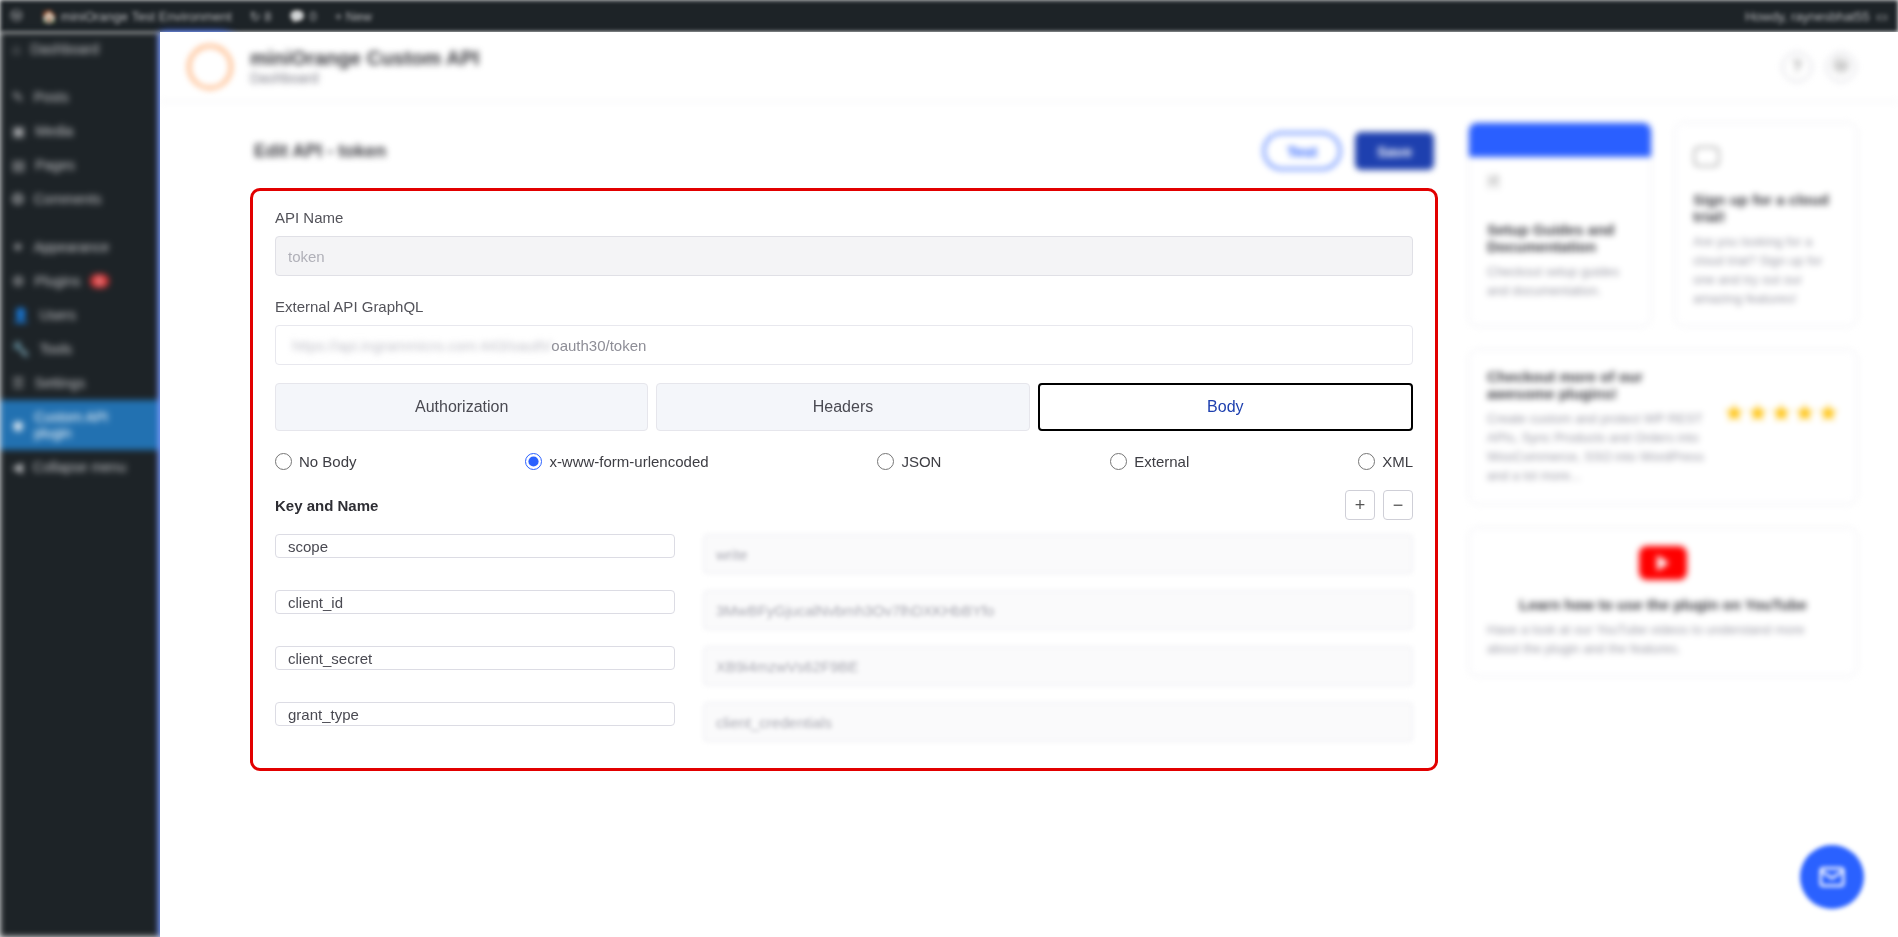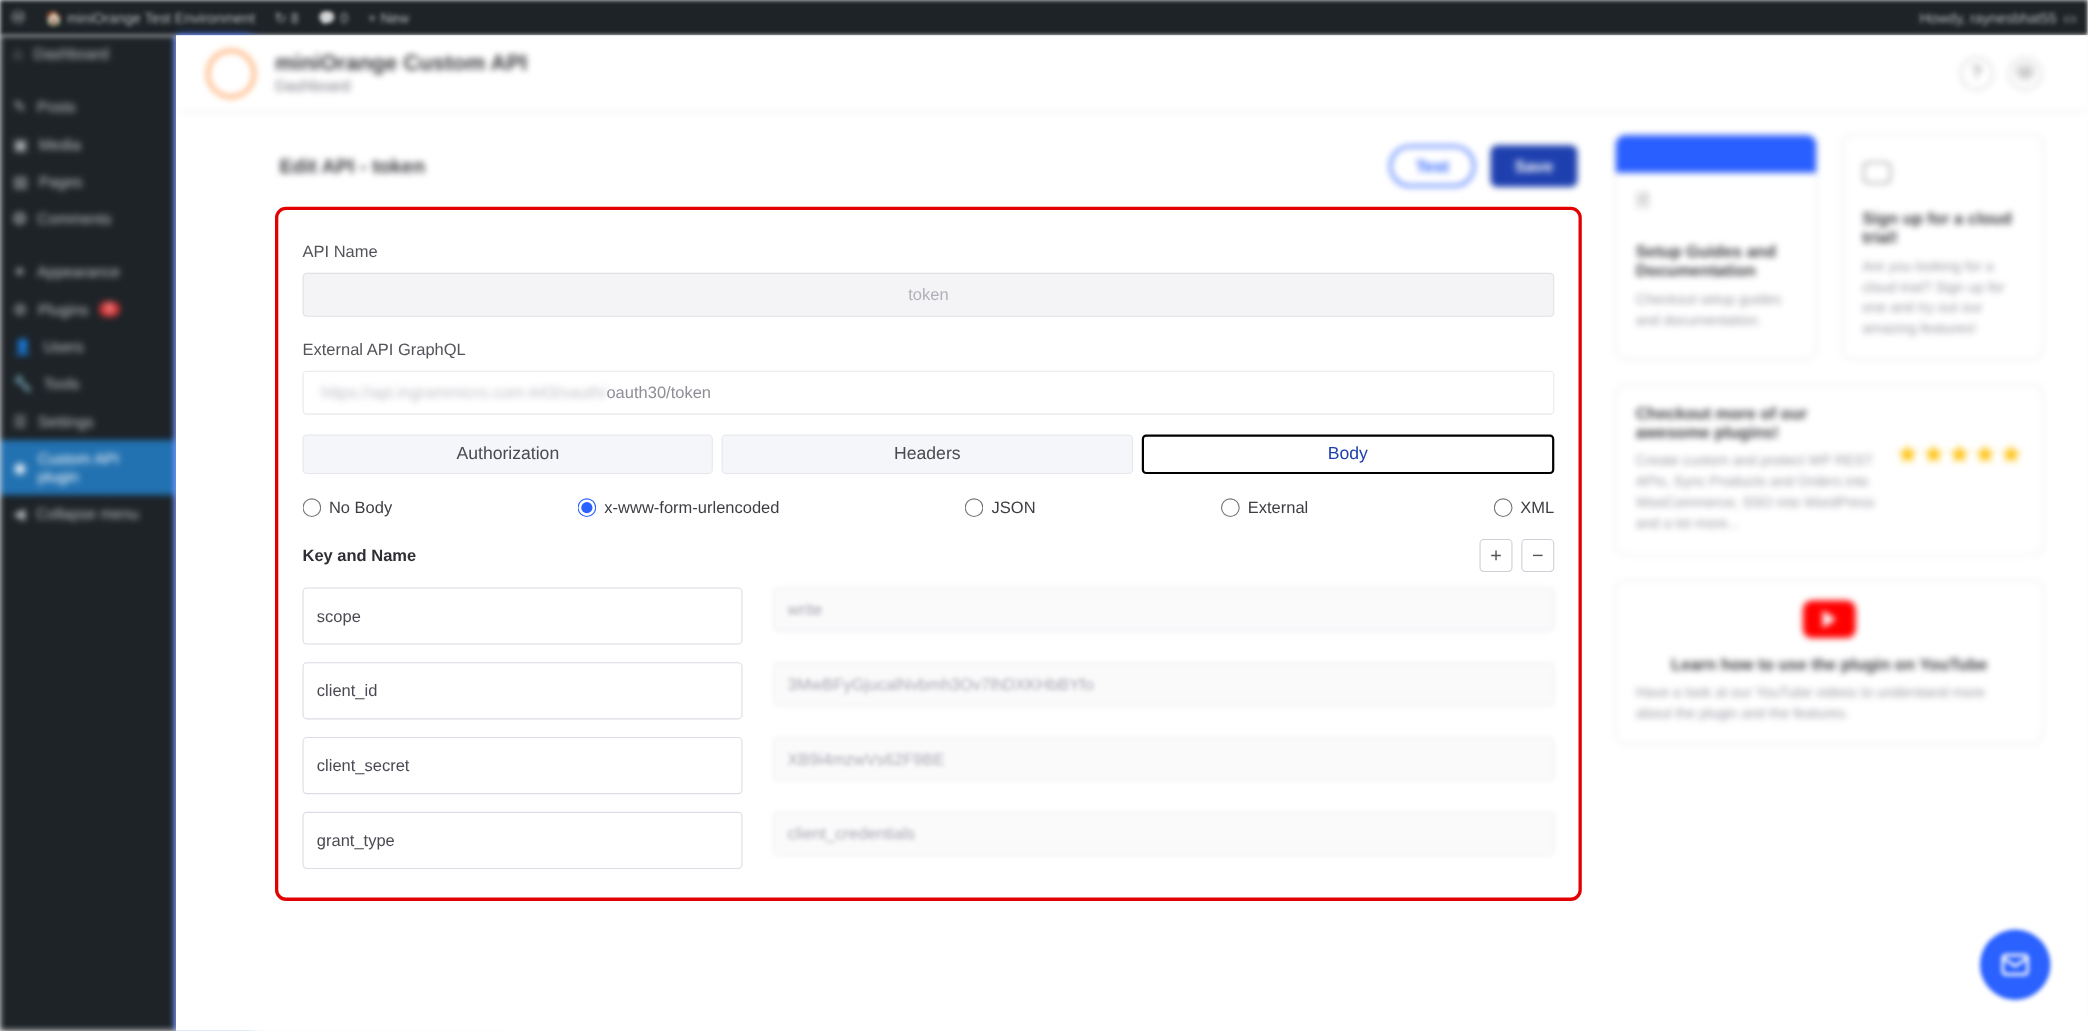--- a/index.html
+++ b/index.html
@@ -33,45 +33,45 @@
 .card-head { display:flex; align-items:center; padding:10px 4px 18px 4px; filter: blur(3px); }
 .card-title { font-size:18px; font-weight:600; color:#3d3d43; }
 .card-head .spacer { flex:1; }
 .btn { height:38px; padding:0 22px; border-radius:6px; font-size:15px; font-weight:600; cursor:pointer; display:inline-flex; align-items:center; }
 .btn-outline { background:#fff; border:2px solid #2a61ff; color:#2a61ff; border-radius:20px; }
 .btn-primary { background:#1e40af; color:#fff; border:none; margin-left:14px; border-radius:6px; }
 
 .form-card { border:3px solid #e20000; border-radius:10px; padding:18px 22px 26px; background:#fff; }
 .row { display:flex; gap:28px; }
 .field { flex:1; display:flex; flex-direction:column; }
-.label { font-size:15px; color:#53535a; margin-bottom:10px; display:flex; align-items:center; gap:8px;margin-top:12px; }
+.label { font-size:15px; color:#53535a; margin-bottom:10px; display:flex; align-items:center; gap:8px; }
 .info-icon { width:17px; height:17px; border:1px solid #9a9aa4; border-radius:50%; font-size:11px; display:inline-flex; align-items:center; justify-content:center; color:#6f6f79; }
 .input, .select { height:40px; border:1px solid #e0e0e6; border-radius:4px; padding:0 12px; font-size:15px; color:#6b6b73; background:#f4f4f6; }
 .select { appearance:none; background-image:linear-gradient(45deg,transparent 50%,#888 50%),linear-gradient(135deg,#888 50%,transparent 50%); background-position:right 18px center,right 13px center; background-size:5px 5px,5px 5px; background-repeat:no-repeat; }
-.input.disabled { color:#b0b0b8;text-align:center; }
+.input.disabled { color:#b0b0b8; }
 .endpoint-wrap { margin-top:22px; }
 .endpoint-input { height:40px; border:1px solid #e8e8ee; border-radius:4px; padding:0 16px; font-size:15px; color:#8e8e97; background:#fff; width:100%; }
 .endpoint-input .blurpart { filter: blur(3px); color:#c0c0c8; }
 
 .tabs { display:flex; gap:8px; margin-top:18px; }
-.tab { flex:1; height:36px; border:1px solid #e6e6ec; border-radius:4px; background:#f4f6fa; display:flex; align-items:center; justify-content:center; font-size:16px; color:#4a4a52; cursor:pointer; }
+.tab { flex:1; height:48px; border:1px solid #e6e6ec; border-radius:4px; background:#f4f6fa; display:flex; align-items:center; justify-content:center; font-size:16px; color:#4a4a52; cursor:pointer; }
 .tab.active { border:2px solid #000000; background:#fff; color:#1e40af; font-weight:500; }
 
 .radios { display:flex; gap:26px; margin-top:22px; font-size:15px; color:#3d3d43;justify-content:space-between; }
 .radios label { display:flex; align-items:center; gap:7px; cursor:pointer; }
 .radios input[type=radio] { width:17px; height:17px; accent-color:#2a61ff; }
 
 .kv-head { display:flex; align-items:center; margin-top:20px; }
 .kv-title { font-size:15px; font-weight:700; color:#2e2e34; }
 .kv-head .spacer { flex:1; }
 .sq-btn { width:30px; height:30px; border:1px solid #cfcfd7; border-radius:4px; background:#fff; margin-left:8px; font-size:18px; color:#555; cursor:pointer; display:flex; align-items:center; justify-content:center; }
 
 .kv-rows { margin-top:14px; display:flex; flex-direction:column; gap:16px; }
 .kv-row { display:flex; gap:28px; }
-.kv-key { flex:0 0 400px; height:52px; border:1px solid #dcdce4; border-radius:4px; padding:0 12px; font-size:15px; color:#4a4a52; background:#fff; }
+.kv-key { flex:0 0 400px; height:24px; border:1px solid #dcdce4; border-radius:4px; padding:0 12px; font-size:15px; color:#4a4a52; background:#fff; }
 .kv-val { flex:1; height:40px; border:1px solid #ececf1; border-radius:4px; padding:0 12px; font-size:15px; color:#a9a9b2; background:#fafafb; filter: blur(2px); }
 
 .side-col { width:390px; display:flex; flex-direction:column; gap:22px; filter: blur(3px); }
 .side-card { border:1px solid #e7e7ee; border-radius:10px; background:#fff; padding:18px; }
 .side-card .strip { height:34px; background:#2a5fff; border-radius:8px 8px 0 0; margin:-18px -18px 14px; }
 .side-card .sc-icon { width:28px; height:28px; color:#888; margin-bottom:22px; }
 .side-card .sc-title { font-size:15px; font-weight:700; color:#3a3a40; margin-bottom:8px; }
 .side-card .sc-text { font-size:13px; color:#9a9aa5; line-height:1.45; }
 .side-split { display:flex; gap:22px; }
 .side-split .side-card { flex:1; }

